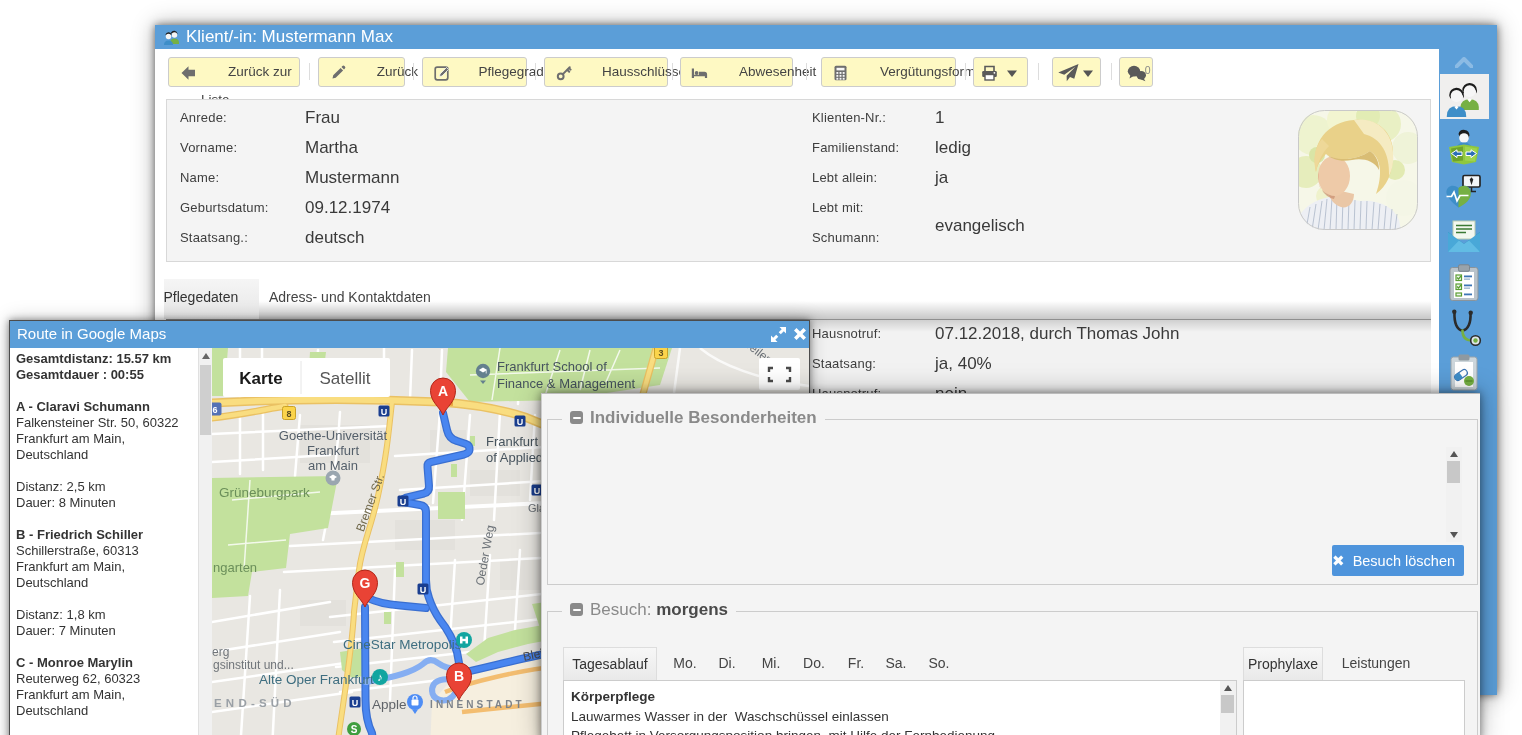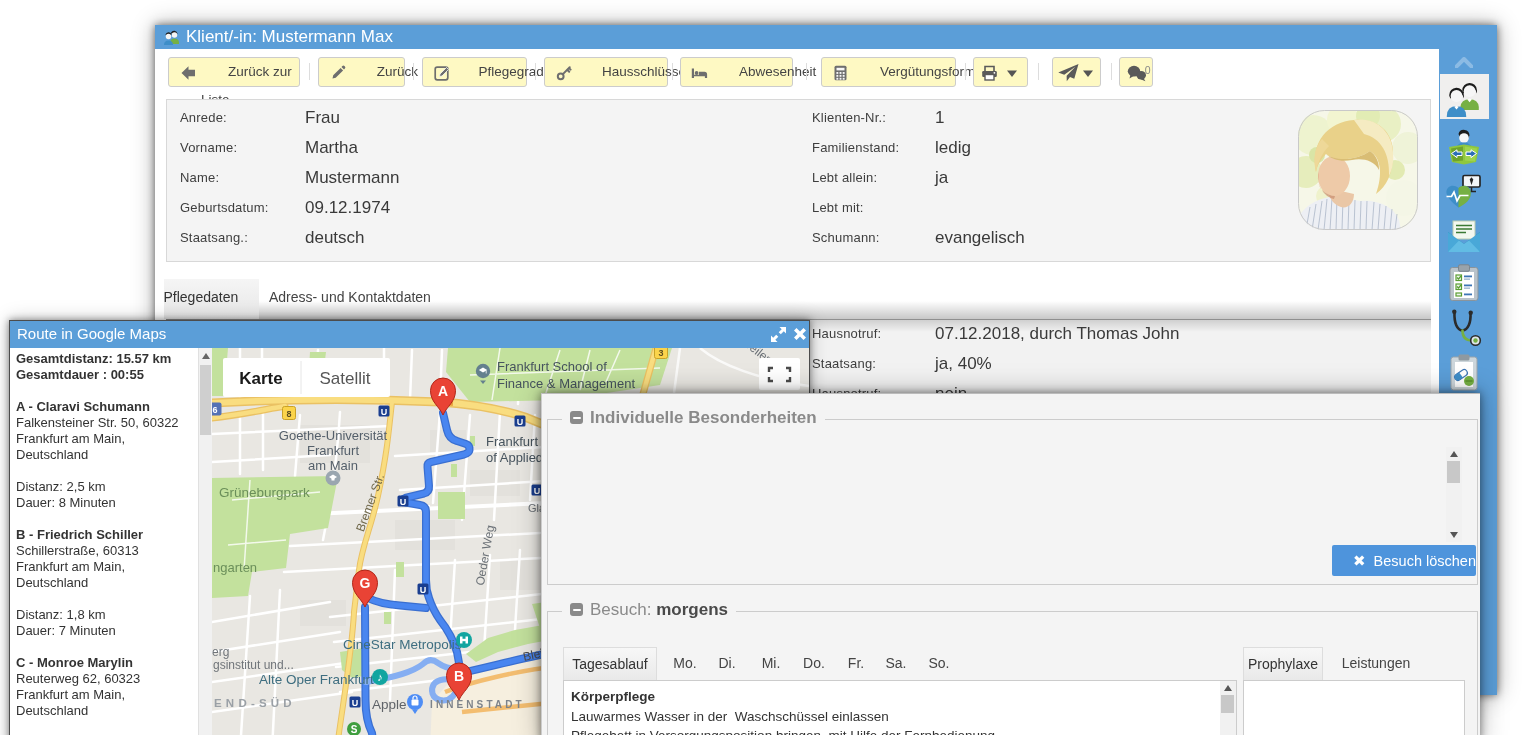--- a/index.html
+++ b/index.html
@@ -68,22 +68,22 @@
     font-weight:bold; color:#8a8a8a; white-space:nowrap; }
   .colbox { display:inline-block; width:13px; height:13px; background:#8a8a8a;
     border-radius:3px; margin-right:7px; position:relative; top:1px; }
   .colbox::after { content:""; position:absolute; left:2.5px; top:5.5px; width:8px;
     height:2.5px; background:#fff; border-radius:1px; }
   .sarrow { position:absolute; left:4px; width:0; height:0;
     border-left:4px solid transparent; border-right:4px solid transparent; }
   .ta { left:21px; top:52px; width:900px; height:97px; background:#fff;
     border:1px solid #ccc; font-size:14px; color:#333; line-height:20px;
     padding:2px 24px 0 7px; white-space:pre; }
-  .bluebtn { left:790px; top:151px; width:144px; height:31px; background:#4e94dc;
-    border-radius:2px; color:#fff; font-size:14.5px; line-height:31px; text-align:right; }
+  .bluebtn { left:790px; top:151px; width:132px; height:31px; background:#4e94dc;
+    border-radius:2px; color:#fff; font-size:14.5px; line-height:31px; text-align:left; }
   .vtab { position:absolute; height:33px; background:linear-gradient(#f7f7f7,#e9e9e9);
     border:1px solid #ddd; border-bottom:none; font-size:14px; color:#333;
     text-align:center; line-height:33px; }
   .dtab { position:absolute; top:253px; height:33px; font-size:14px; color:#444;
     line-height:33px; text-align:center; }
   .listbox { position:absolute; background:#fff; border:1px solid #ccc; }
 
   .sb { position:absolute; background:#f1f1f1; }
   .sbthumb { position:absolute; background:#c8c8c8; }
 </style>
@@ -191,21 +191,21 @@
     <div class="val" style="left:150px;top:203px">deutsch</div>
 
     <div class="lbl" style="left:657px;top:85px">Klienten-Nr.:</div>
     <div class="val" style="left:780px;top:83px">1</div>
     <div class="lbl" style="left:657px;top:115px">Familienstand:</div>
     <div class="val" style="left:780px;top:113px">ledig</div>
     <div class="lbl" style="left:657px;top:145px">Lebt allein:</div>
     <div class="val" style="left:780px;top:143px">ja</div>
     <div class="lbl" style="left:657px;top:175px">Lebt mit:</div>
     <div class="lbl" style="left:657px;top:205px">Schumann:</div>
-    <div class="val" style="left:780px;top:203px">evangelisch</div>
+    <div class="val" style="left:780px;top:191px">evangelisch</div>
 
     <svg class="abs" style="left:1143px;top:85px" width="120" height="120" viewBox="0 0 120 120">
       <defs>
           <clipPath id="pc">
             <rect x="0" y="0" width="120" height="120" rx="26"></rect>
           </clipPath>
         </defs>
       <g clip-path="url(#pc)">
         <rect width="120" height="120" fill="#f6f7e8"></rect>
         <circle cx="15" cy="25" r="20" fill="#eef3cf"></circle>

